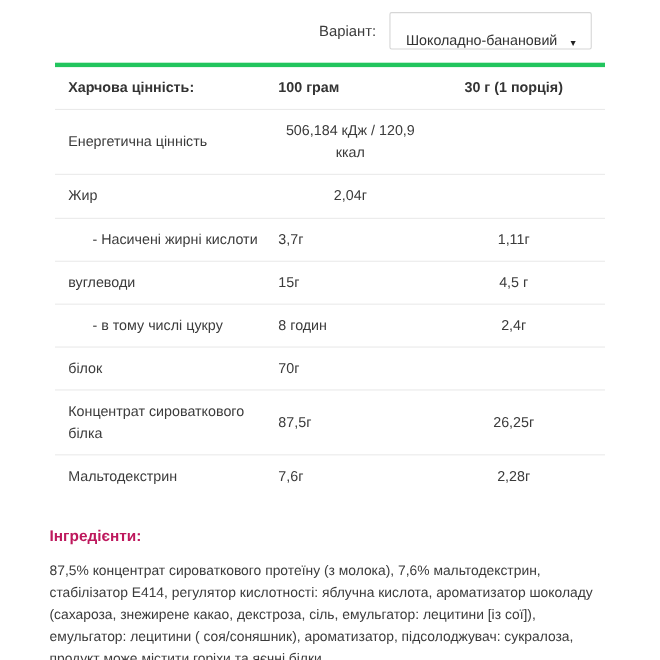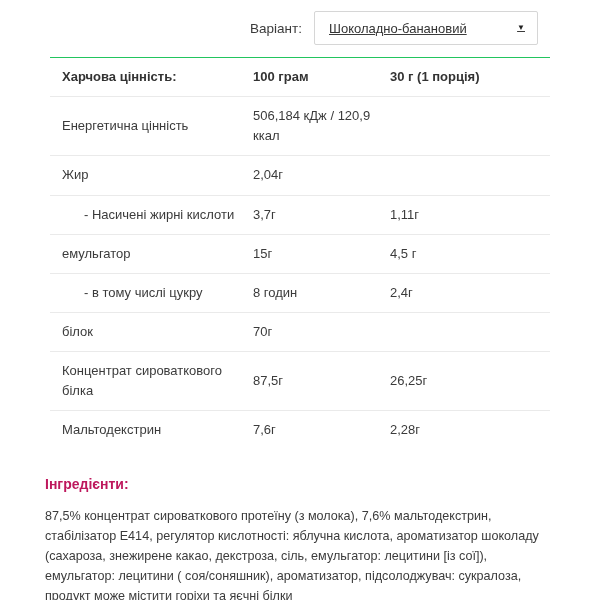--- a/index.html
+++ b/index.html
@@ -16,64 +16,63 @@
     align-items: center;
     justify-content: flex-end;
     padding: 11px 62px 0 0;
   }
   .variant-label {
     font-size: 13.5px;
     color: #3b3b3b;
     margin-right: 12px;
   }
   .variant-select {
-    width: 224px;
+    width: 184px;
     height: 34px;
     border: 1px solid #d6d6d6;
     border-radius: 2px;
     background: #ffffff;
     display: flex;
-    align-items: center;
+    align-items: flex-end;
     justify-content: space-between;
     padding: 0 12px 0 14px;
     cursor: pointer;
-    text-decoration: underline;
   }
   .variant-select .value {
     font-size: 13px;
     color: #333333;
   }
   .caret {
     font-size: 8px;
     color: #222222;
     line-height: 1;
   }
 
   
   .nutri-table {
     margin: 12px 50px 0 50px;
-    border-top: 1px solid #22c55e;
+    border-top: 4px solid #22c55e;
   }
   .nutri-row {
     display: grid;
     grid-template-columns: 203px 137px 1fr;
     align-items: center;
     border-bottom: 1px solid #eaeaea;
     padding: 9px 0;
     min-height: 35px;
   }
   .nutri-row:last-child { border-bottom: none; }
   .nutri-row .cell {
     font-size: 13px;
     line-height: 1.55;
     color: #3b3b3b;
   }
   .nutri-row .c1 { padding-left: 12px; padding-right: 14px; }
   .nutri-row .c2 { padding-right: 10px; }
-  .nutri-row .c3 { padding-right: 6px; }
+  .nutri-row .c3 { padding-right: 6px; text-align: center; }
   .nutri-row.header-row .cell { font-weight: bold; color: #333333; }
   .nutri-row.indent .c1 { padding-left: 34px; }
 
   
   .ingredients {
     margin: 26px 50px 0 45px;
   }
   .ingredients-title {
     font-size: 14px;
     font-weight: bold;
@@ -115,21 +114,21 @@
     <div class="cell c3">2,04г</div>
   </div>
 
   <div class="nutri-row indent">
     <div class="cell c1">- Насичені жирні кислоти</div>
     <div class="cell c2">3,7г</div>
     <div class="cell c3">1,11г</div>
   </div>
 
   <div class="nutri-row">
-    <div class="cell c1">емульгатор</div>
+    <div class="cell c1">вуглеводи</div>
     <div class="cell c2">15г</div>
     <div class="cell c3">4,5 г</div>
   </div>
 
   <div class="nutri-row indent">
     <div class="cell c1">- в тому числі цукру</div>
     <div class="cell c2">8 годин</div>
     <div class="cell c3">2,4г</div>
   </div>
 

